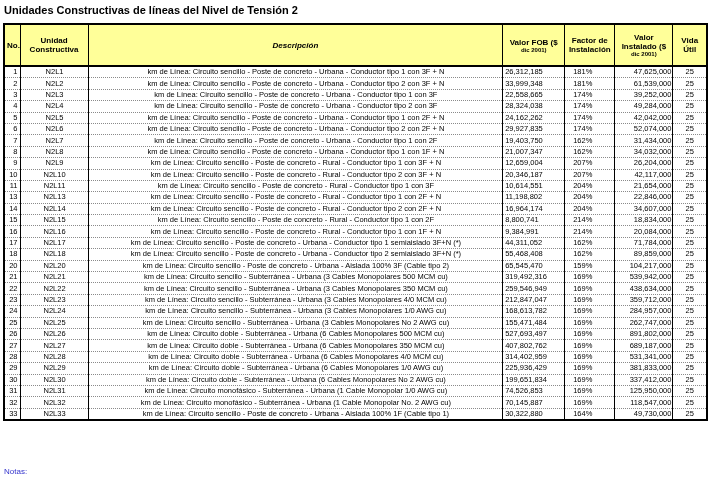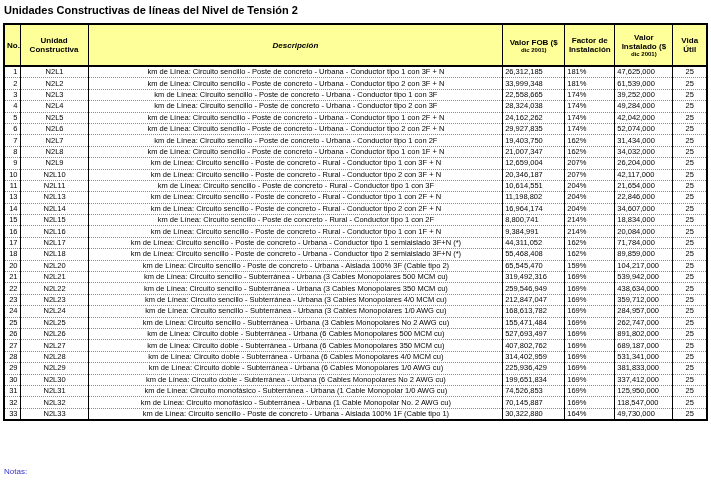--- a/index.html
+++ b/index.html
@@ -42,22 +42,22 @@
     border-right:1px solid var(--border-color);
     border-top:1px dotted #8a8a8a;
     font-size:7.5px;line-height:10px;height:10.4px;
     padding:0 2px;white-space:nowrap;overflow:hidden;vertical-align:middle;
   }
   tbody tr:first-child td{border-top:none;}
   td.col-no{text-align:right;padding-right:2px;}
   td.col-unidad{text-align:center;padding-left:3px;}
   td.col-descripcion{text-align:center;padding-left:3px;}
   td.col-valor_fob{text-align:left;padding-right:3px;}
-  td.col-factor{padding-right:12px;}
-  td.col-valor_instalado{padding-right:8px;}
+  td.col-factor{text-align:right;padding-right:22px;}
+  td.col-valor_instalado{text-align:right;padding-right:1px;}
   td.col-vida{text-align:center;}
   .notes{
     margin:22px 0 0 1px;color:var(--notes-color);
     font-size:8px;line-height:11.5px;white-space:pre-wrap;
   }
   .notes .notes-heading{font-weight:normal;}
 </style>
 </head>
 <body>
 

